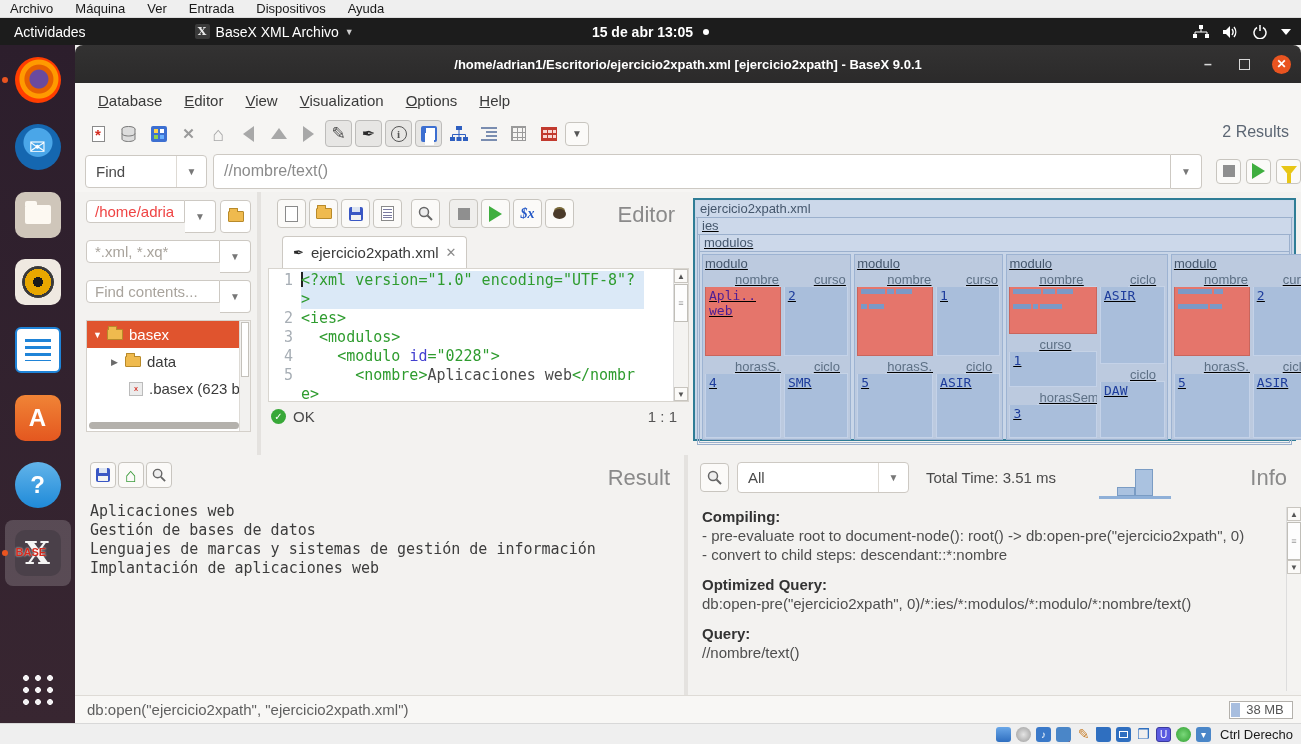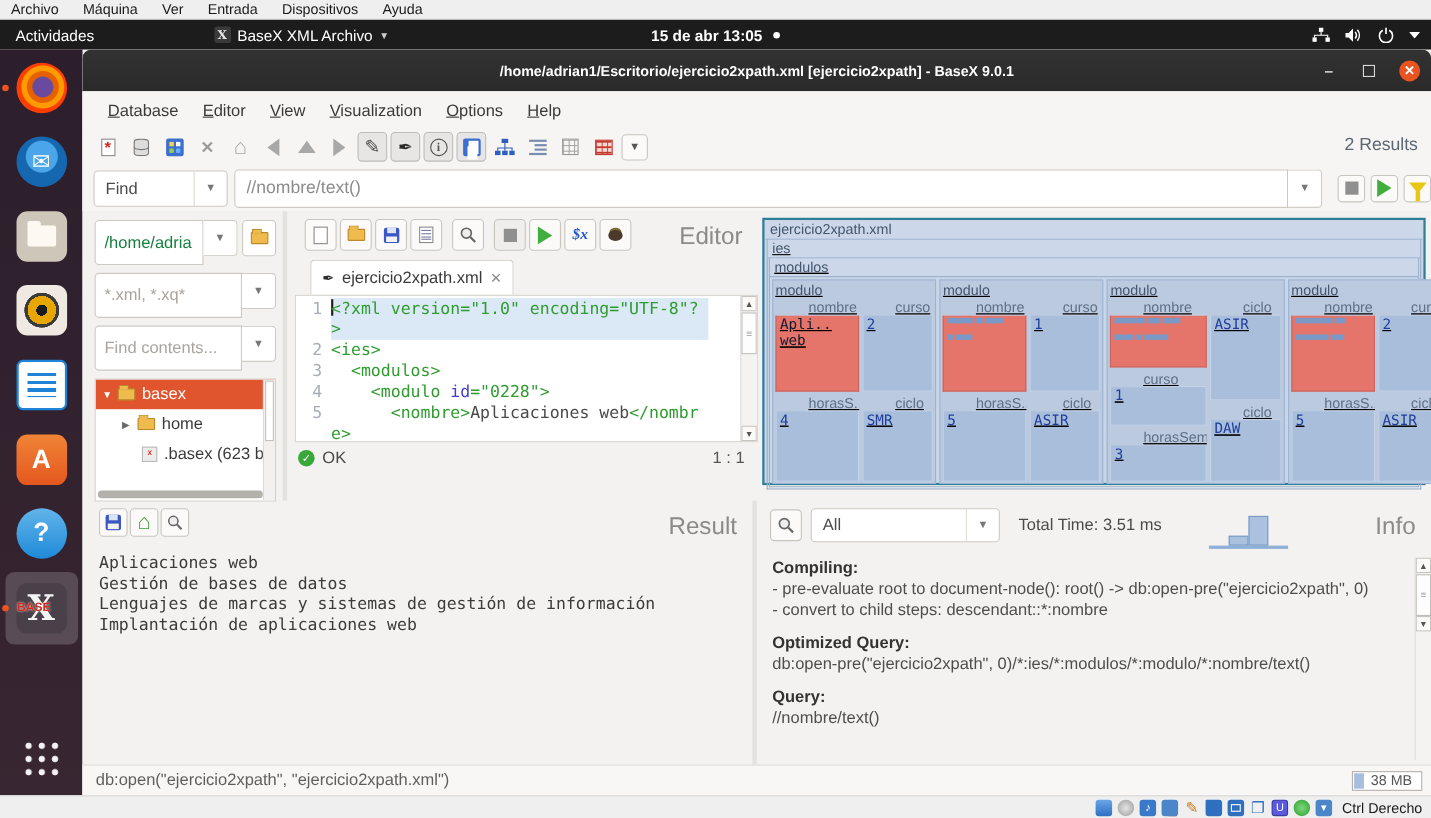--- a/index.html
+++ b/index.html
@@ -100,21 +100,21 @@
   .combo .cbtn { width:30px; align-self:stretch; border-left:1px solid #dedad4; display:flex; align-items:center; justify-content:center; color:#777; font-size:10px; }
   #query-input { margin-left:6px; width:958px; height:35px; border:1px solid #cdc9c3; border-radius:4px 0 0 4px; padding:0 10px; font-size:16px; color:#8b8b8b; background:#fff; font-family:"Liberation Sans",sans-serif; }
   #query-caret { width:31px; height:35px; background:#fff; border:1px solid #cdc9c3; border-left:none; border-radius:0 4px 4px 0; display:flex; align-items:center; justify-content:center; color:#777; font-size:10px; }
   .sqbtn { width:25px; height:25px; border:1px solid #c8c5bf; border-radius:4px; background:#fbfaf8; display:flex; align-items:center; justify-content:center; }
   #stop-btn { margin-left:14px; } #run-btn, #filter-btn { margin-left:5px; }
 
   
   .pane-title { position:absolute; right:14px; top:10px; font-size:22px; color:#8a8a8a; font-weight:300; }
   #sidebar { position:absolute; left:3px; top:147px; width:183px; height:263px; border-right:4px solid #e4e2df; padding:8px 6px 0 8px; }
   .srow { display:flex; margin-bottom:7px; }
-  .sinput { flex:1; min-width:0; height:41px; border:1px solid #cdc9c3; border-radius:4px 0 0 4px; padding:0 8px; font-size:15px; color:#15803d; background:#fff; font-family:"Liberation Sans",sans-serif; }
+  .sinput { flex:1; min-width:0; height:23px; border:1px solid #cdc9c3; border-radius:4px 0 0 4px; padding:0 8px; font-size:15px; color:#ef4444; background:#fff; font-family:"Liberation Sans",sans-serif; }
   .sinput::placeholder { color:#a9a49d; }
   .sbtn { width:31px; height:33px; background:#fff; border:1px solid #cdc9c3; border-left:none; display:flex; align-items:center; justify-content:center; color:#777; font-size:10px; }
   .sbtn.rounded { border-radius:0 4px 4px 0; }
   .sbtn.folderbtn { border-radius:4px; border-left:1px solid #cdc9c3; margin-left:4px; }
   #tree { margin-top:2px; height:112px; background:#fff; border:1px solid #d4d0ca; position:relative; overflow:hidden; }
   .trow { height:27px; display:flex; align-items:center; gap:6px; font-size:15px; color:#3a3a3a; padding-left:6px; }
   .trow.sel { background:#e0542e; color:#fff; }
   .tri { font-size:9px; color:#6a6a6a; width:8px; } .trow.sel .tri { color:#fff; }
   .trow .indent { width:12px; }
   .ic-basexfile { width:14px; height:14px; background:#ececec; border:1px solid #bbb; color:#d42a1e; font-size:6px; font-weight:bold; display:flex; align-items:center; justify-content:center; }
@@ -151,21 +151,21 @@
   #map-cols { display:flex; gap:3px; padding:2px; height:190px; }
   .map-col { flex:1; border:1px solid #9db3d2; background:#bccadf; padding:1px 2px; display:flex; flex-direction:column; }
   .map-col > .mlabel { height:16px; color:#44566c; }
   .subcols { flex:1; display:flex; gap:3px; min-height:0; }
   .subcol { display:flex; flex-direction:column; min-width:0; }
   .subcol.l { flex:1.18; } .subcol.r { flex:1; }
   .cell { display:flex; flex-direction:column; min-height:0; }
   .cell.grow { flex:1; }
   .clabel { height:15px; color:#5d7085; padding-left:2px; border-bottom:1px solid #c6d3e6; white-space:nowrap; overflow:hidden;margin-left:28px; }
   .cval { flex:1; border:1px solid #c4d2e8; border-top:none; background:#a9bedb; color:#1e3d9c; font-family:"DejaVu Sans Mono","Liberation Mono",monospace; padding:1px 3px; white-space:pre-line; overflow:hidden; min-height:0; }
-  .cval.red { background:#e5756b; border-color:#c9655c; color:#0f172a; }
+  .cval.red { background:#e5756b; border-color:#c9655c; color:#4c1d95; }
   .cval .bar { height:5px; background:#7b99c6; display:inline-block; margin:1px 2px 0 0; vertical-align:top; }
   .cgap { height:3px; flex:none; }
 
   
   #result { position:absolute; left:3px; top:410px; width:610px; height:240px; border-right:4px solid #e4e2df; }
   #result-lines { margin:14px 0 0 12px; font-family:"DejaVu Sans Mono","Liberation Mono",monospace; font-size:15px; line-height:19px; color:#3c3c3c; white-space:pre; }
   #info { position:absolute; left:617px; top:410px; width:609px; height:240px; }
   #info .ptoolbar { padding-left:8px; }
   #all-combo { margin-left:5px; width:172px; height:31px; }
   #all-combo .cv { flex:1; padding-left:10px; color:#4a4a4a; font-size:15px; }
@@ -408,21 +408,21 @@
       <div id="tree">
         <div class="trow sel">
           <span class="tri">▼</span>
           <span class="ic-folder"></span>
           <span>basex</span>
         </div>
         <div class="trow">
           <span class="indent"></span>
           <span class="tri">▶</span>
           <span class="ic-folder"></span>
-          <span>home</span>
+          <span>data</span>
         </div>
         <div class="trow">
           <span class="indent"></span>
             <span class="indent"></span>
           <span class="ic-basexfile">X</span>
           <span>.basex (623 b)</span>
         </div>
         <div id="tree-hscroll"></div>
         <div id="tree-vscroll">
             <i></i>

